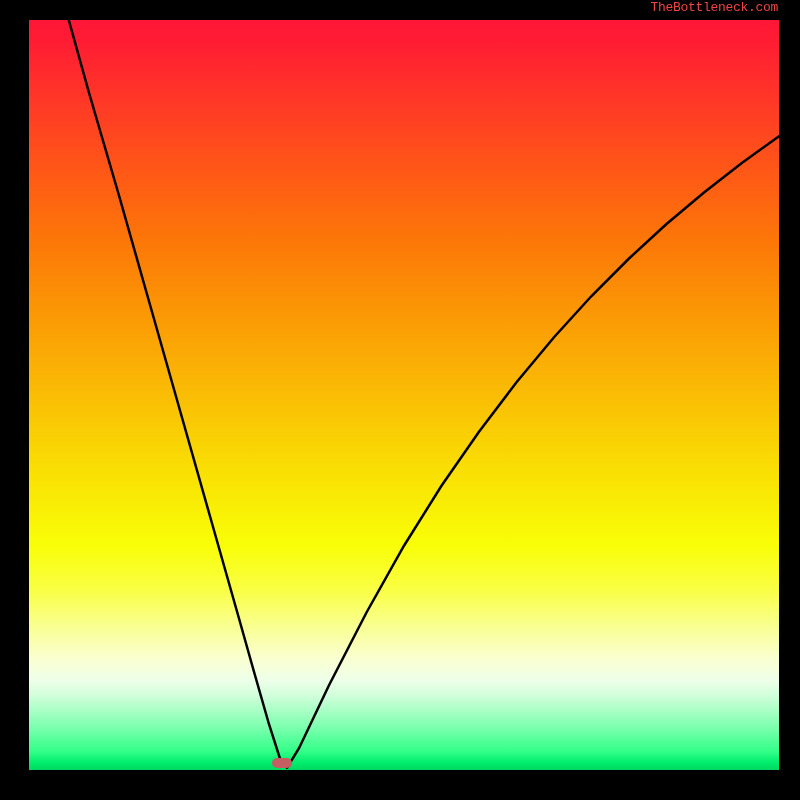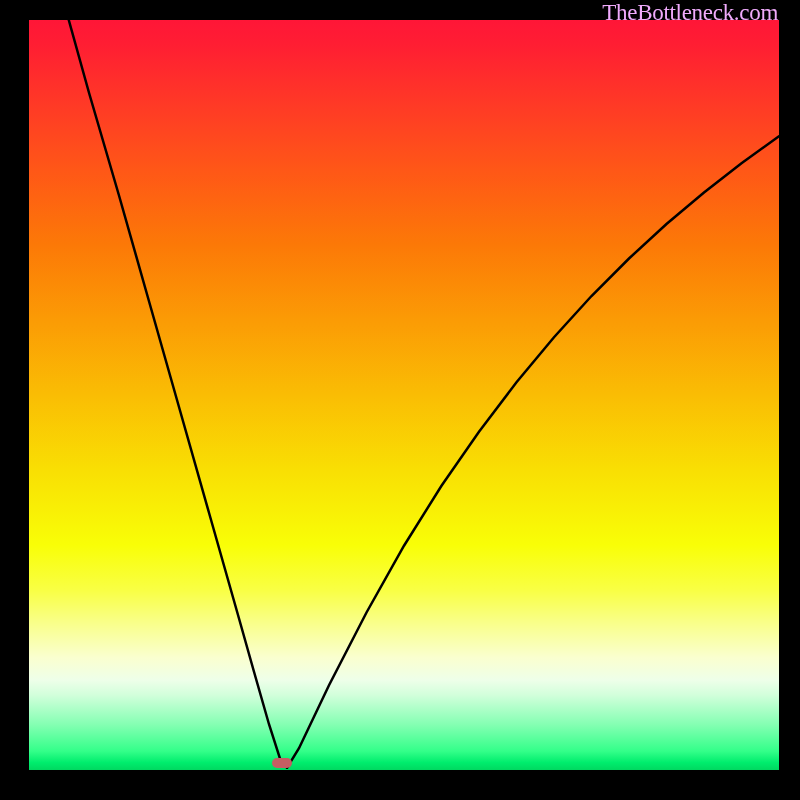--- a/index.html
+++ b/index.html
@@ -28,23 +28,23 @@
       rgb(131,255,178) 94%,
       rgb(51,255,137) 97.5%,
       rgb(0,237,109) 99%,
       rgb(0,216,96) 100%
     );
   }
   .watermark {
     position: absolute;
     top: 0px;
     right: 22px;
-    font-family: Liberation Serif, serif;
-    font-size: 23px;
-    color: #f0abfc;
+    font-family: Liberation Mono, monospace;
+    font-size: 13px;
+    color: #ef4444;
     letter-spacing: -0.3px;
   }
   svg.curve {
     position: absolute;
     left: 29px;
     top: 20px;
     width: 750px;
     height: 750px;
     pointer-events: none;
   }

